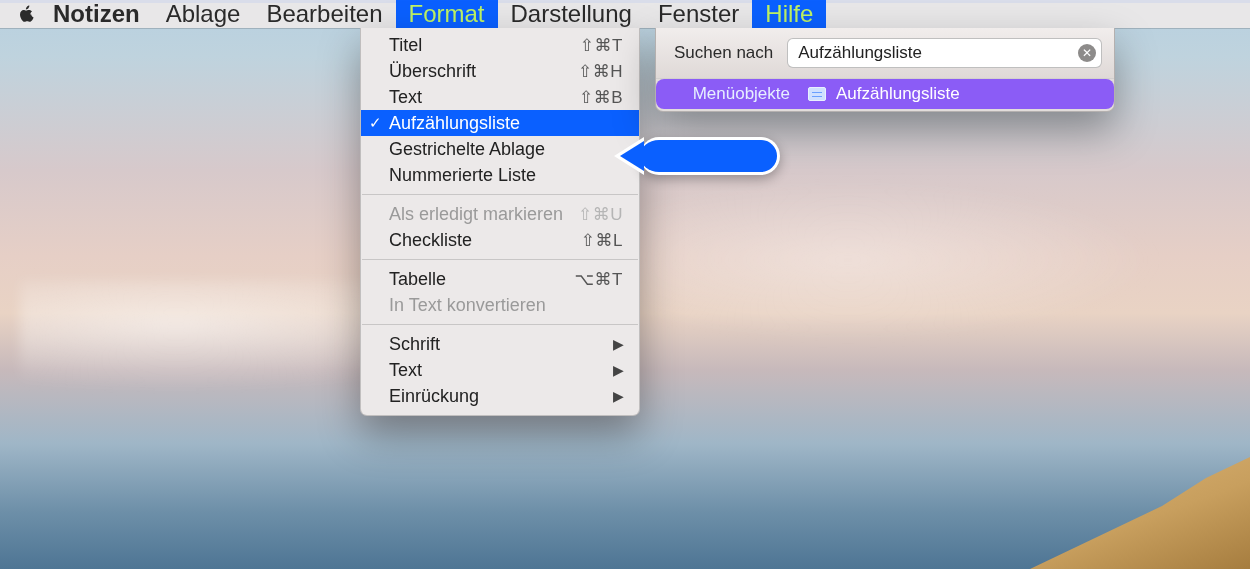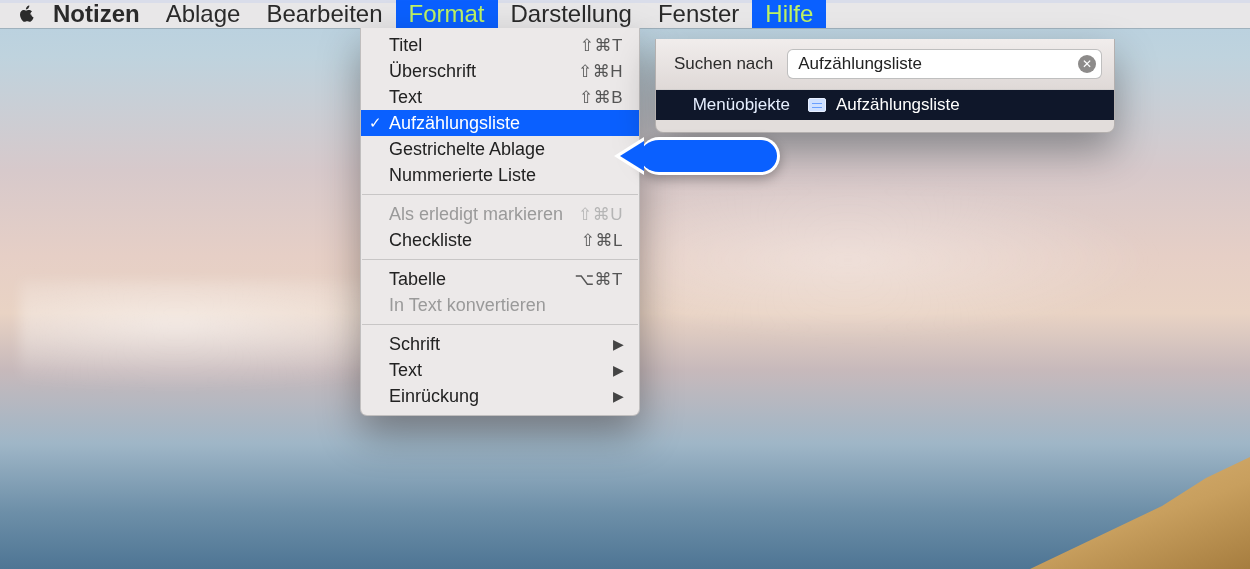--- a/index.html
+++ b/index.html
@@ -103,23 +103,22 @@
     
     .help-popover {
       position: absolute;
       top: 28px; left: 655px;
       width: 460px;
       background: #e2dddb;
       border: 1px solid rgba(0,0,0,0.2);
       border-top: none;
       border-radius: 0 0 8px 8px;
       box-shadow: 0 18px 40px rgba(0,0,0,0.35);
-      padding-bottom: 12px;
+      padding-bottom: 2px;
       font-size: 17px;
-      margin-top: 11px;
     }
     .help-top {
       display: flex; align-items: center;
       gap: 14px;
       padding: 10px 12px 10px 18px;
       background: linear-gradient(#f1edec, #dfd9d7);
       border-bottom: 1px solid rgba(0,0,0,0.12);
     }
     .help-top .label { color: #2b2b2b; }
     .search-wrap {
@@ -142,21 +141,21 @@
       display: flex; align-items: center; justify-content: center;
       font-size: 12px; line-height: 1;
       cursor: default;
     }
     .help-row {
       display: flex; align-items: center;
       height: 30px;
       padding: 0 14px 0 14px;
       gap: 18px;
     }
-    .help-row.sel { background: #0f172a; color: #fff; }
+    .help-row.sel { background: #8b5cf6; color: #fff; border-radius: 8px; }
     .help-row .cat { color: #e6efff; width: 120px; text-align: right; }
     .help-row .result { display: flex; align-items: center; gap: 10px; }
     .help-row .result .ico {
       width: 18px; height: 14px;
       background: #cfe1ff;
       border: 1px solid #e8f0ff;
       border-radius: 2px;
       position: relative;
     }
     .help-row .result .ico::before,

